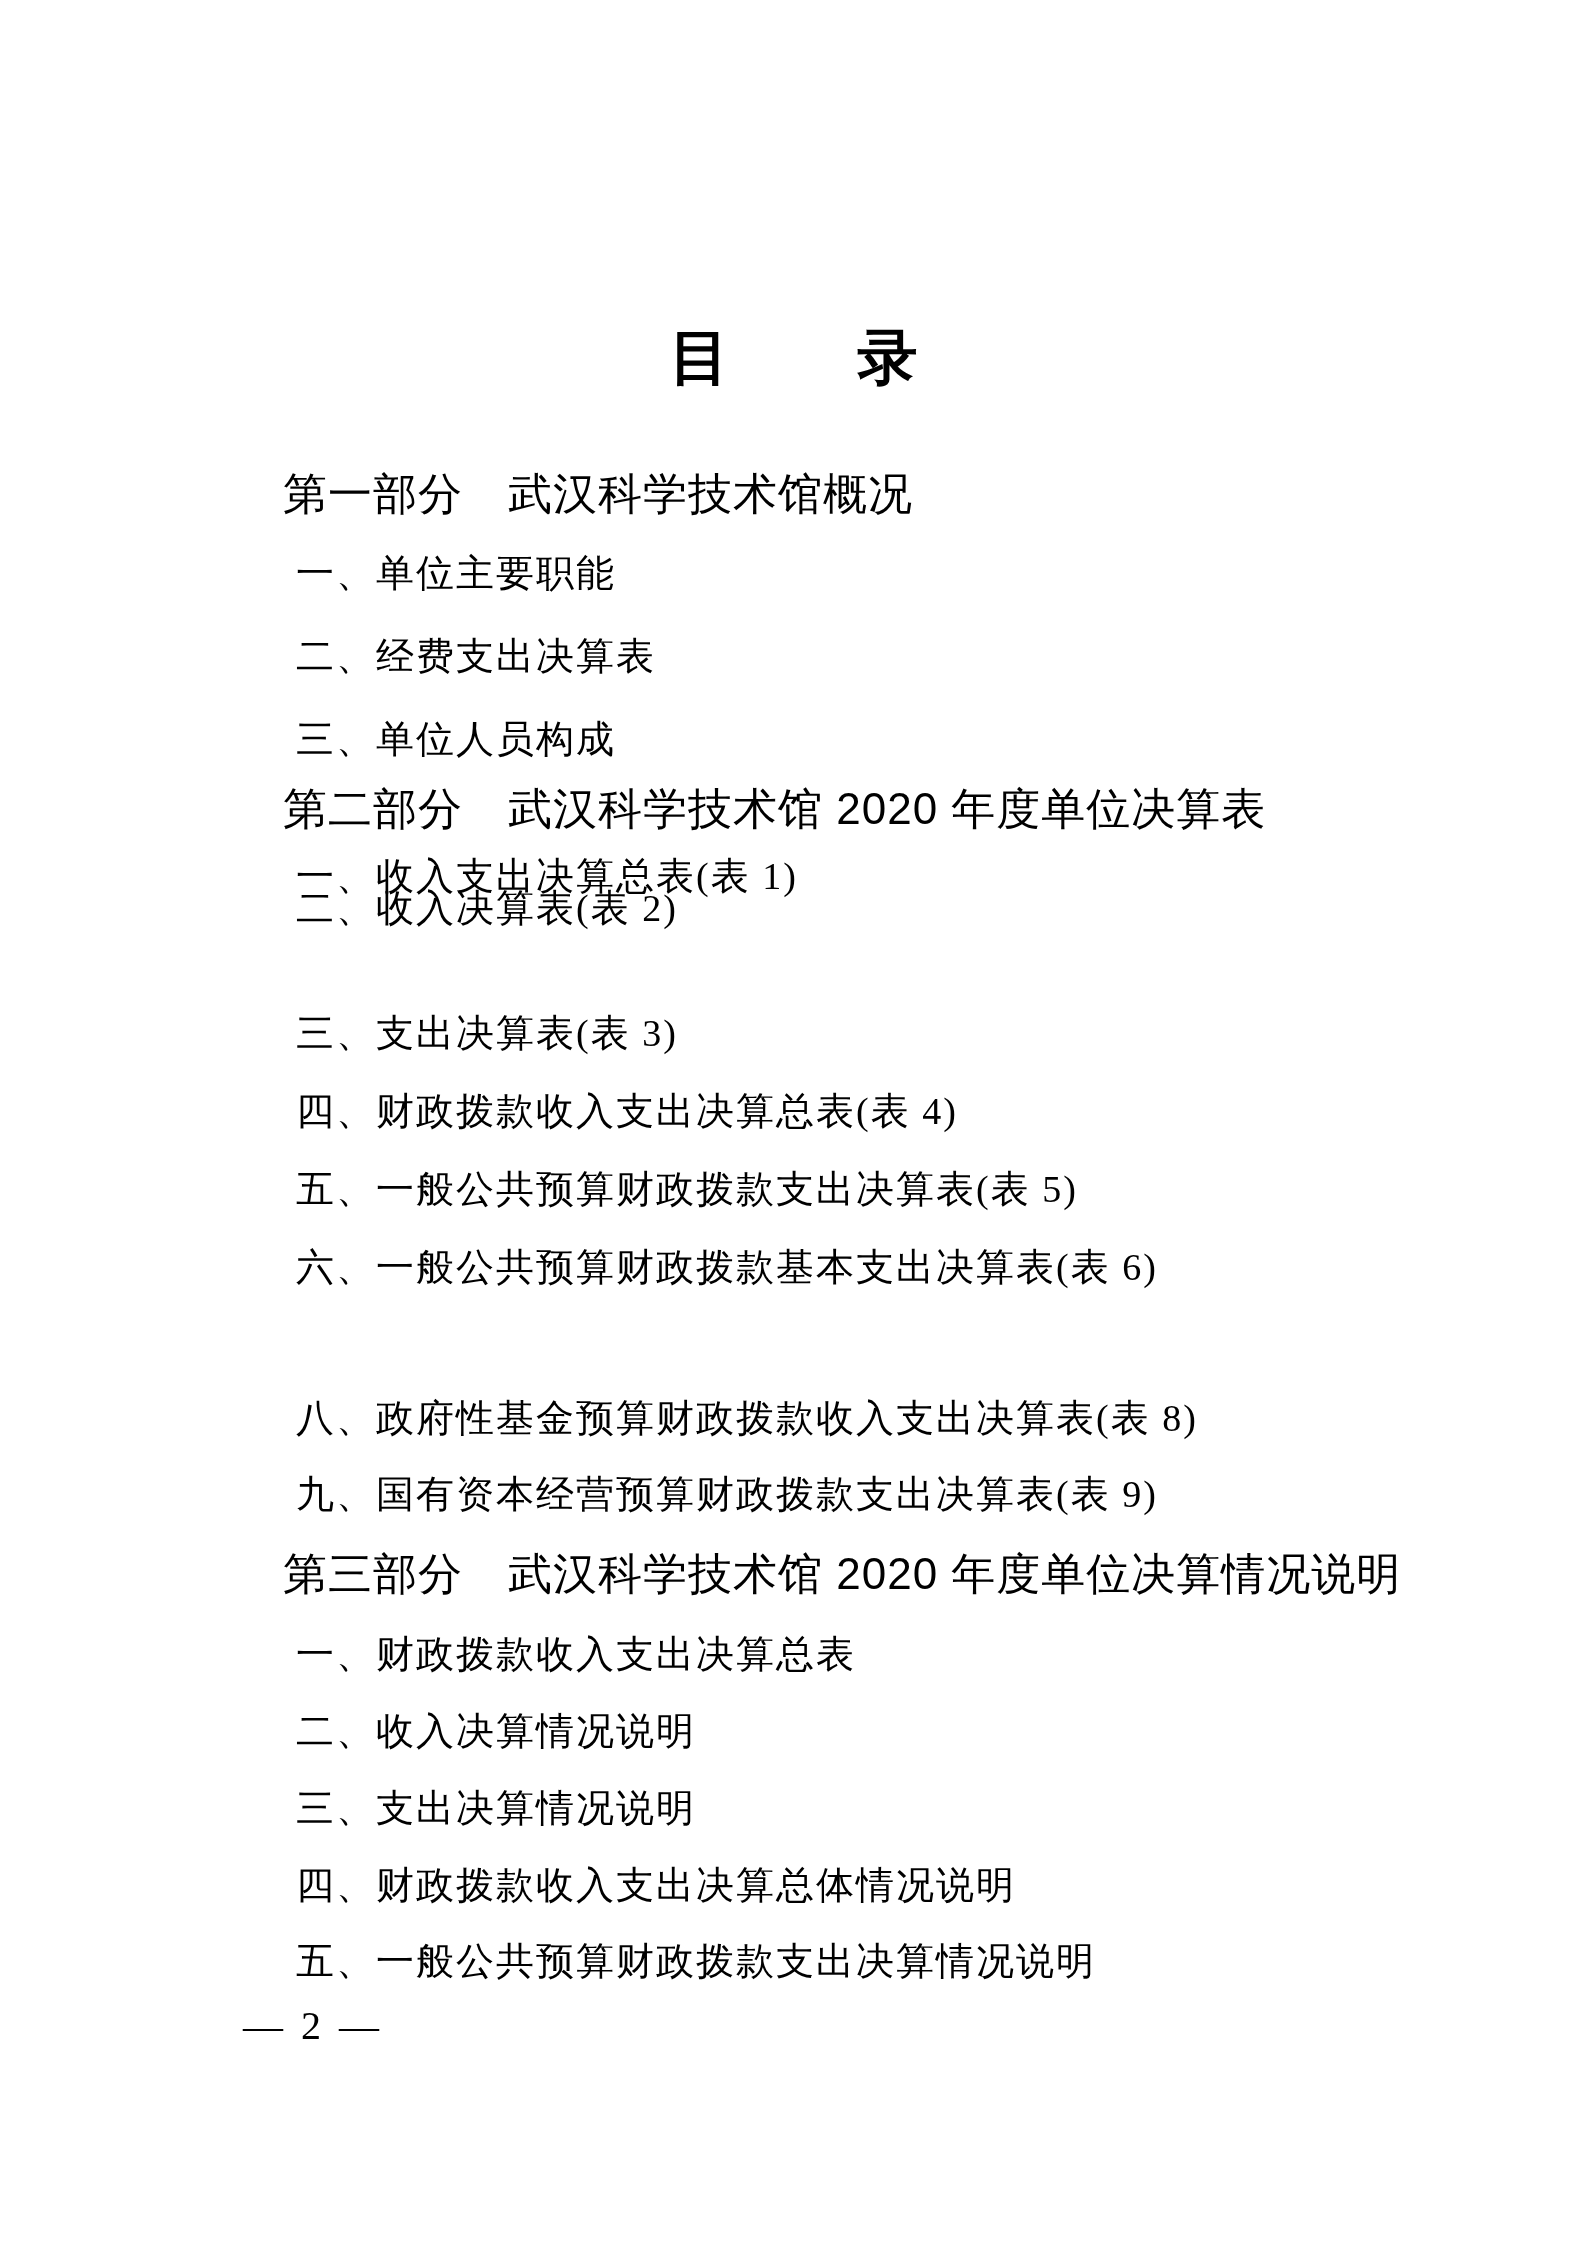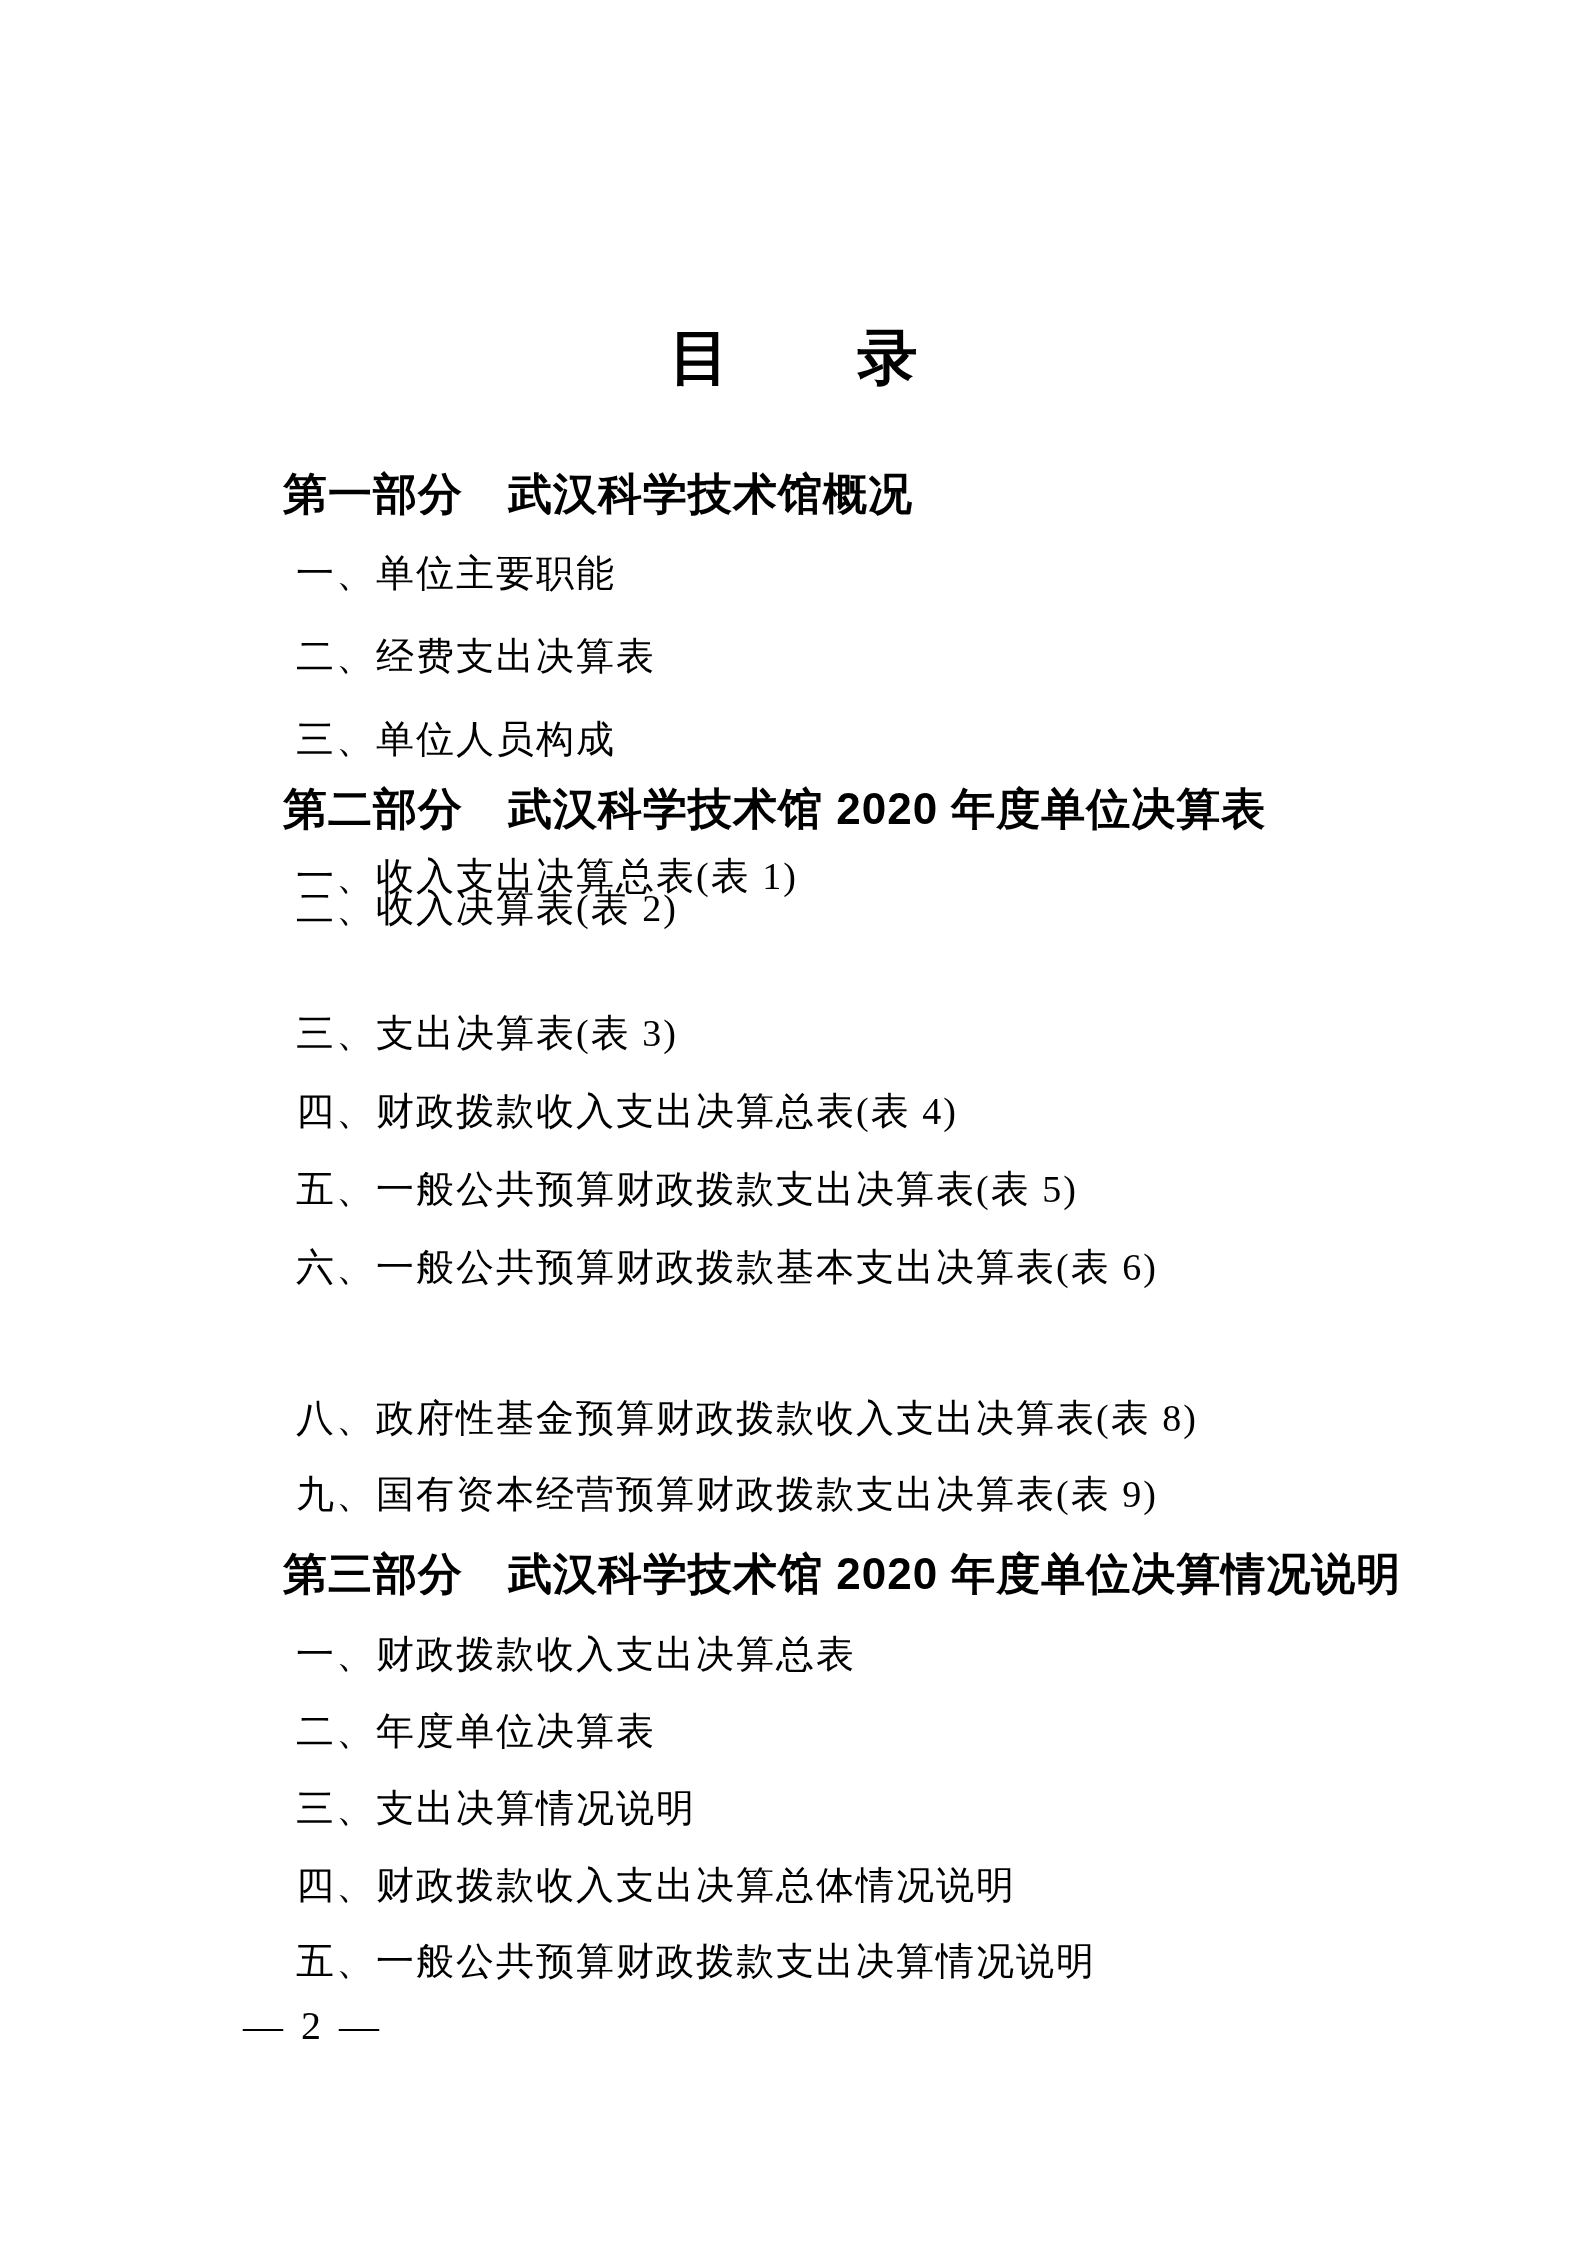--- a/index.html
+++ b/index.html
@@ -28,21 +28,21 @@
     font-size: 60px;
     line-height: 1.1;
   }
   .line {
     position: absolute;
     white-space: nowrap;
   }
   .sec-heading {
     left: 283px;
     font-family: "Liberation Sans", sans-serif;
-    font-weight: bold;
+    font-weight: normal;
     font-size: 44px;
     letter-spacing: 1px;
     line-height: 1.1;
   }
   .toc-item {
     left: 296px;
     font-family: "Liberation Serif", serif;
     font-weight: normal;
     font-size: 38px;
     letter-spacing: 2px;
@@ -78,20 +78,20 @@
   <div class="line toc-item" style="top:888px">二、收入决算表(表 2)</div>
   <div class="line toc-item" style="top:1013px">三、支出决算表(表 3)</div>
   <div class="line toc-item" style="top:1091px">四、财政拨款收入支出决算总表(表 4)</div>
   <div class="line toc-item" style="top:1169px">五、一般公共预算财政拨款支出决算表(表 5)</div>
   <div class="line toc-item" style="top:1247px">六、一般公共预算财政拨款基本支出决算表(表 6)</div>
   <div class="line toc-item" style="top:1398px">八、政府性基金预算财政拨款收入支出决算表(表 8)</div>
   <div class="line toc-item" style="top:1474px">九、国有资本经营预算财政拨款支出决算表(表 9)</div>
 
   <div class="line sec-heading" style="top:1550px">第三部分　武汉科学技术馆 2020 年度单位决算情况说明</div>
   <div class="line toc-item" style="top:1634px">一、财政拨款收入支出决算总表</div>
-  <div class="line toc-item" style="top:1711px">二、年度单位决算表</div>
+  <div class="line toc-item" style="top:1711px">二、收入决算情况说明</div>
   <div class="line toc-item" style="top:1788px">三、支出决算情况说明</div>
   <div class="line toc-item" style="top:1865px">四、财政拨款收入支出决算总体情况说明</div>
   <div class="line toc-item" style="top:1941px">五、一般公共预算财政拨款支出决算情况说明</div>
 
   <div class="page-footer">— 2 —</div>
 
 </div>
 
 </body></html>

